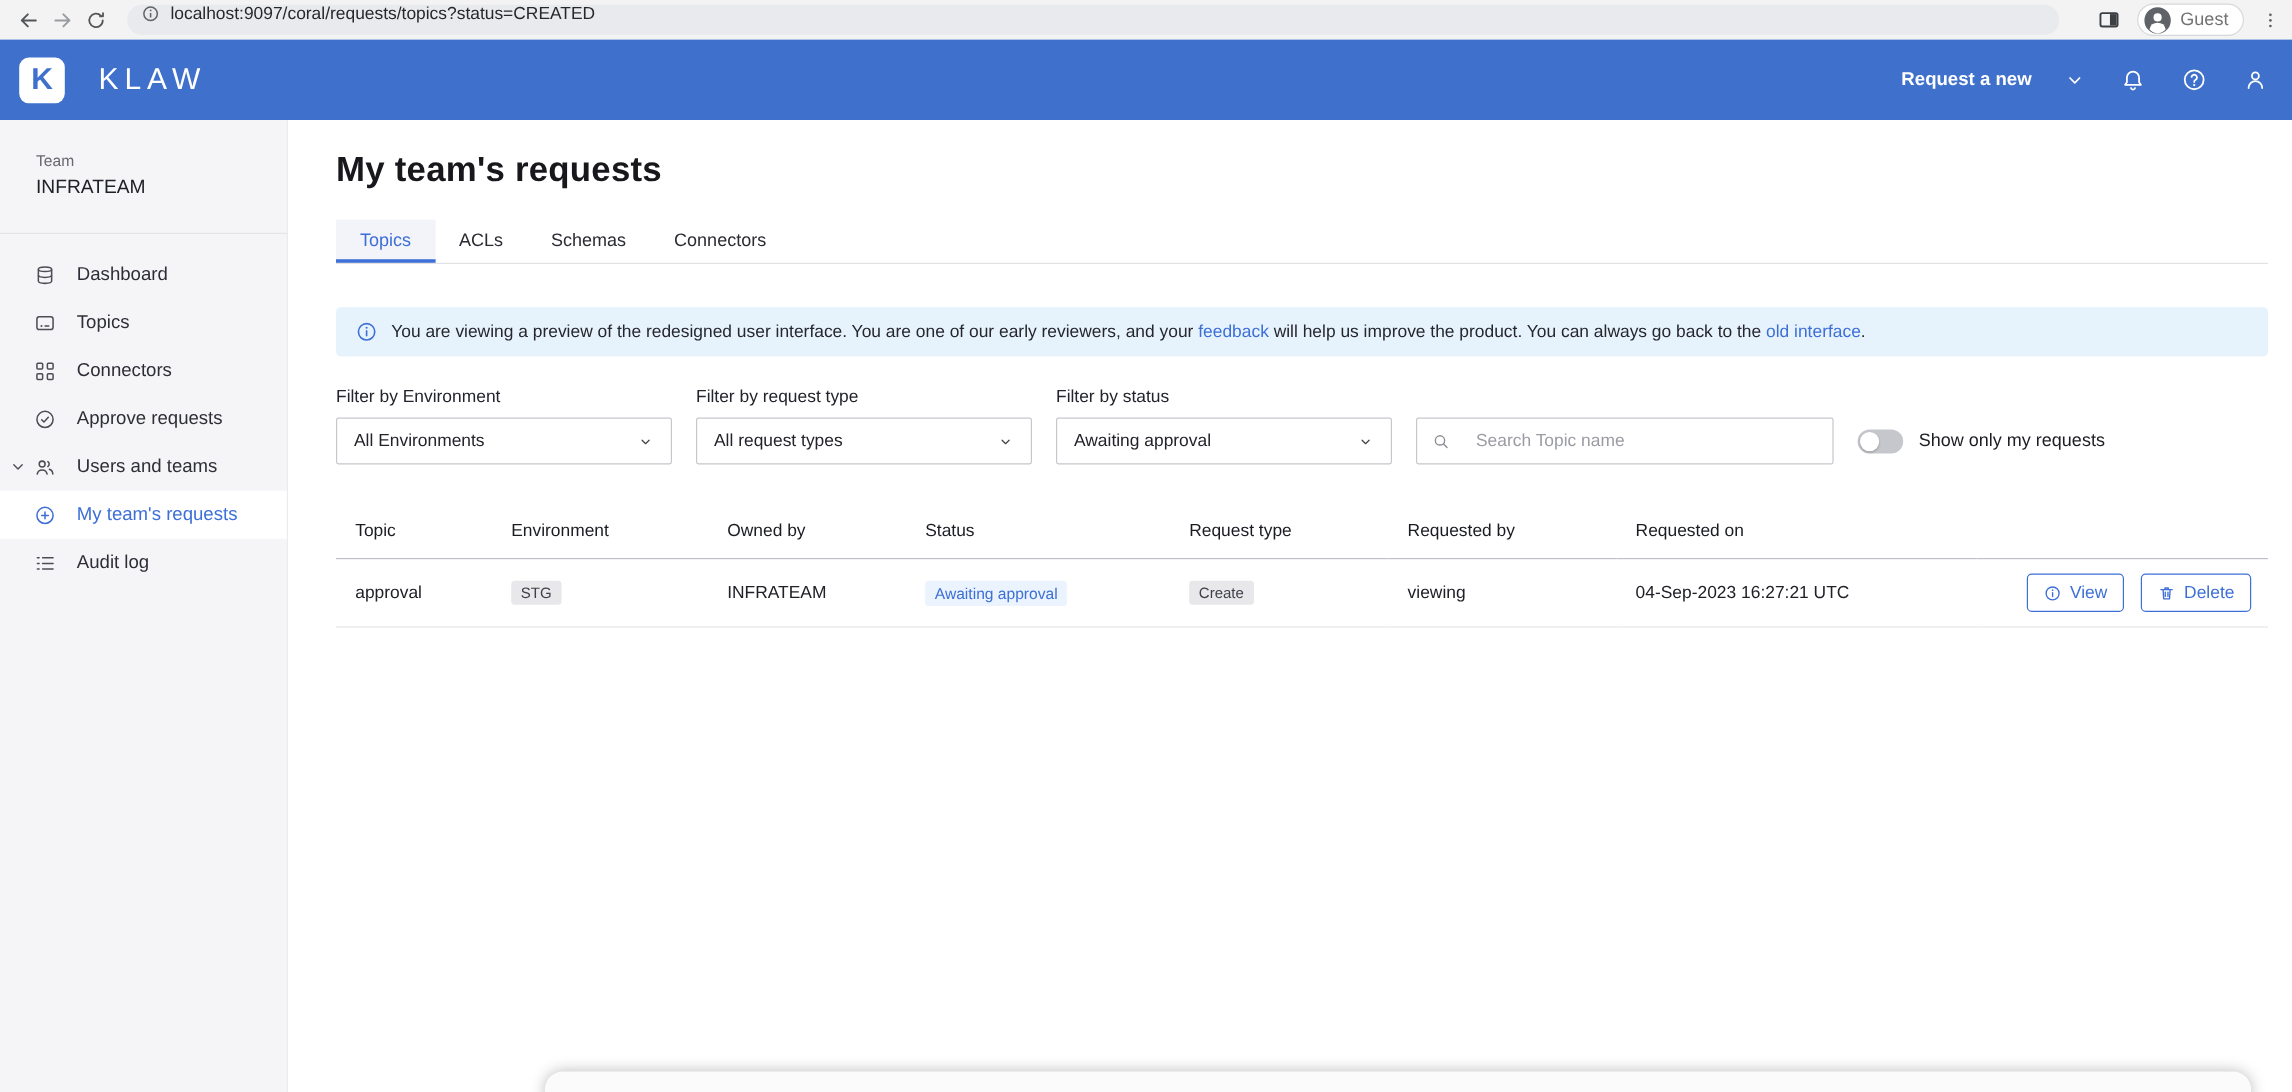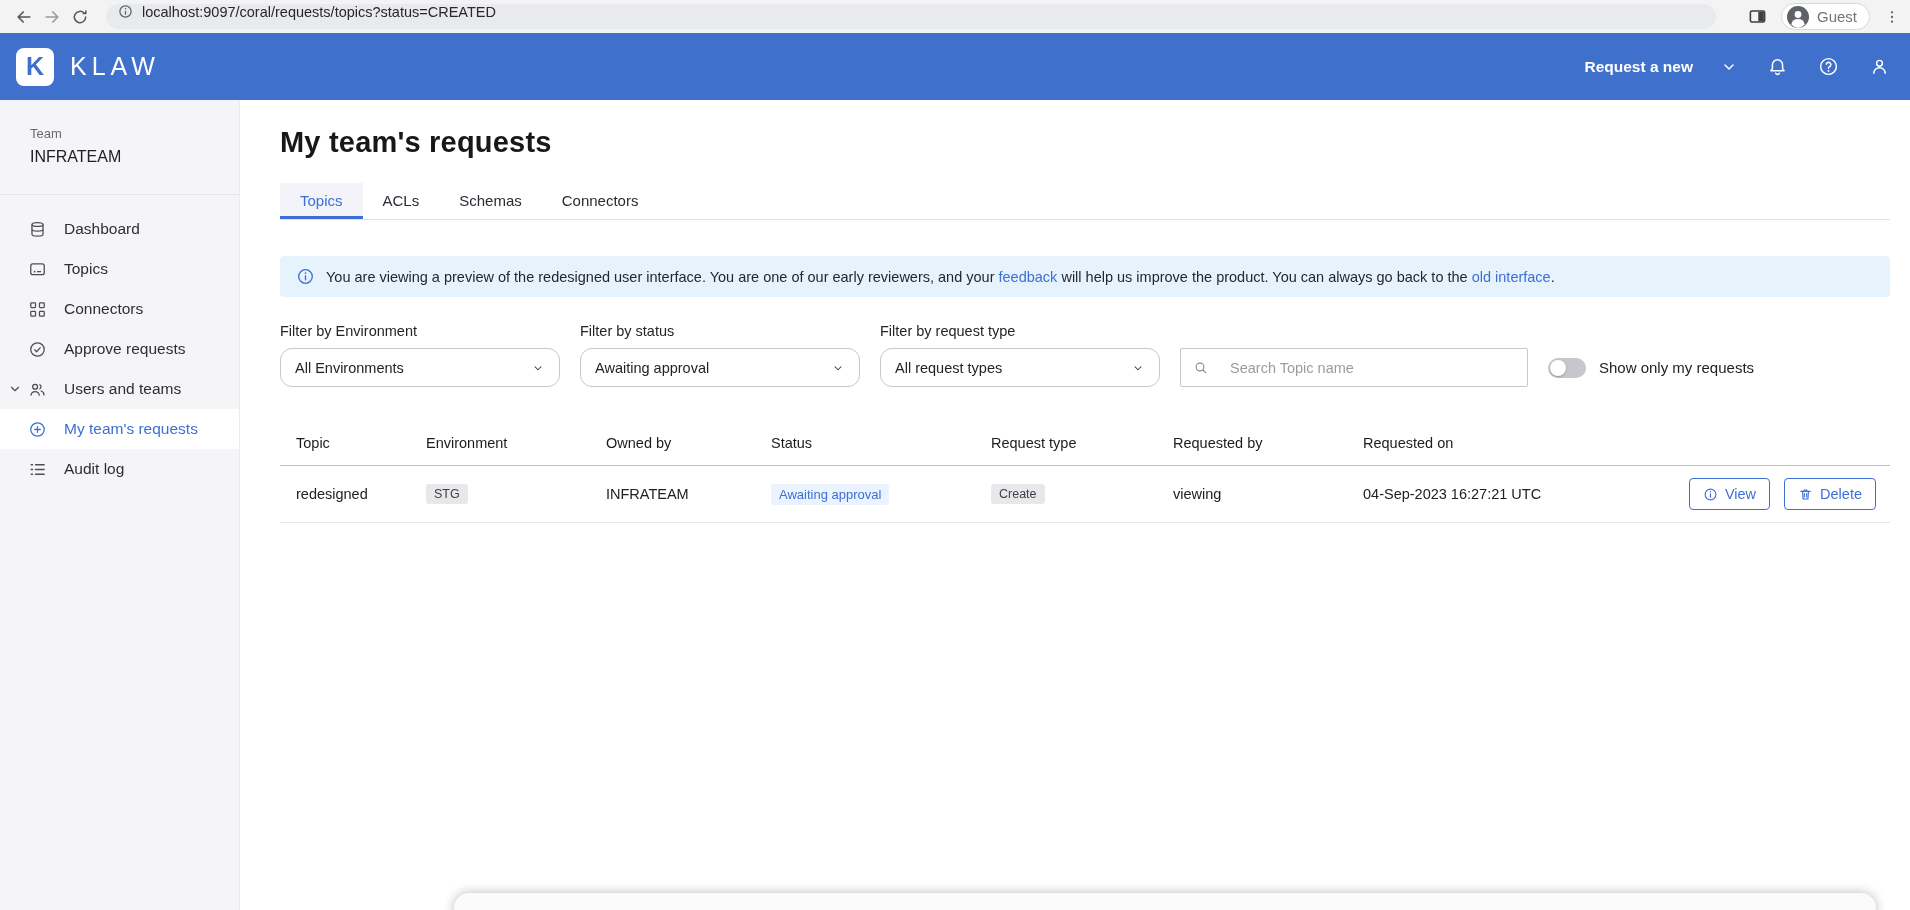--- a/index.html
+++ b/index.html
@@ -12,21 +12,21 @@
   .omnibox { margin-left:12px; flex:0 0 1610px; height:25px; background:#e9eaed; border-radius:13px; display:flex; align-items:flex-start; padding:0 12px; gap:9px; }
   .omnibox .url { font-size:14.5px; color:#27282c; white-space:nowrap; }
   .chrome-right { margin-left:auto; display:flex; align-items:center; gap:14px; }
   .profile-chip { display:flex; align-items:center; gap:7px; border:1px solid #d6d8da; background:#fff; border-radius:14px; height:27px; padding:0 12px 0 4px; cursor:pointer; }
   .profile-chip .name { font-size:15px; color:#737373; }
 
   
   .app-header { height:67px; background:#3e70cc; display:flex; align-items:center; padding:0 20px 0 16px; }
   .logo-box { width:38px; height:38px; background:#fff; border-radius:8px; display:flex; align-items:center; justify-content:center; }
   .logo-box span { color:#3e70cc; font-size:25px; font-weight:bold; }
-  .brand-text { color:#fff; font-size:25px; letter-spacing:5px; font-weight:500; margin-left:16px; }
+  .brand-text { color:#fff; font-size:25px; letter-spacing:5px; font-weight:500; margin-left:28px; }
   .header-right { margin-left:auto; display:flex; align-items:center; gap:30px; }
   .request-new { display:flex; align-items:center; gap:28px; color:#fff; font-size:15.5px; font-weight:bold; cursor:pointer; }
   .hicon { cursor:pointer; }
 
   
   .app-body { display:flex; height:810px; }
   .sidebar { width:240px; background:#f5f5f8; border-right:1px solid #ebebee; padding-top:26px; flex:none; }
   .team-block { padding:0 30px; }
   .team-label { font-size:13px; color:#68696f; }
   .team-name { font-size:16px; color:#202128; margin-top:7px; }
@@ -46,21 +46,21 @@
   .tab { padding:9px 20px 10px; font-size:15px; color:#2b2c33; cursor:pointer; }
   .tab.active { color:#3d6fd6; background:#f2f4fa; box-shadow:inset 0 -3px 0 #3d6fd6; }
 
   .banner { margin-top:36px; background:#e7f3fc; border-radius:4px; padding:11px 16px; display:flex; align-items:center; gap:11px; font-size:14.5px; color:#26272e; }
   .banner a { color:#3d6fd6; text-decoration:none; cursor:pointer; }
   .banner .bicon { color:#3d6fd6; flex:none; }
 
   .filters { margin-top:26px; display:flex; align-items:flex-end; }
   .filter-group { width:280px; margin-right:20px; }
   .filter-label { font-size:14.5px; color:#23242b; margin-bottom:9px; }
-  .select { height:39px; border:1px solid #c6c7cd; border-radius:12px; background:#fff; display:flex; align-items:center; justify-content:space-between; padding:0 14px; font-size:14.5px; color:#23242b; cursor:pointer; }
+  .select { height:39px; border:1px solid #c6c7cd; border-radius:2px; background:#fff; display:flex; align-items:center; justify-content:space-between; padding:0 14px; font-size:14.5px; color:#23242b; cursor:pointer; }
   .select .chev { color:#45464c; }
   .searchbox { width:348px; height:39px; border:1px solid #c6c7cd; border-radius:2px; background:#fff; display:flex; align-items:center; gap:21px; padding:0 12px; margin-right:20px; }
   .searchbox input { border:none; outline:none; flex:1; font-size:14.5px; font-family:inherit; color:#23242b; background:transparent; }
   .searchbox input::placeholder { color:#9b9ca3; }
   .toggle-wrap { display:flex; align-items:center; height:39px; gap:13px; }
   .toggle { width:38px; height:20px; background:#c6c7cc; border-radius:10px; position:relative; cursor:pointer; flex:none; }
   .toggle .knob { position:absolute; left:2px; top:2px; width:16px; height:16px; background:#fff; border-radius:50%; box-shadow:0 1px 2px rgba(0,0,0,.25); }
   .toggle-label { font-size:15px; color:#1d1e24; }
 
   table.req { margin-top:38px; width:1610px; border-collapse:collapse; table-layout:fixed; }
@@ -257,32 +257,32 @@
       <div class="filter-group">
         <div class="filter-label">Filter by Environment</div>
         <div class="select">
           <span>All Environments</span>
           <svg class="chev" width="14" height="14" viewBox="0 0 24 24">
               <path d="M7 10l5 5 5-5" fill="none" stroke="currentColor" stroke-width="1.8" stroke-linecap="round" stroke-linejoin="round"></path>
             </svg>
         </div>
       </div>
       <div class="filter-group">
-        <div class="filter-label">Filter by status</div>
+        <div class="filter-label">Filter by request type</div>
         <div class="select">
-          <span>Awaiting approval</span>
+          <span>All request types</span>
           <svg class="chev" width="14" height="14" viewBox="0 0 24 24">
               <path d="M7 10l5 5 5-5" fill="none" stroke="currentColor" stroke-width="1.8" stroke-linecap="round" stroke-linejoin="round"></path>
             </svg>
         </div>
       </div>
       <div class="filter-group">
-        <div class="filter-label">Filter by request type</div>
+        <div class="filter-label">Filter by status</div>
         <div class="select">
-          <span>All request types</span>
+          <span>Awaiting approval</span>
           <svg class="chev" width="14" height="14" viewBox="0 0 24 24">
               <path d="M7 10l5 5 5-5" fill="none" stroke="currentColor" stroke-width="1.8" stroke-linecap="round" stroke-linejoin="round"></path>
             </svg>
         </div>
       </div>
       <div class="searchbox">
         <svg width="16" height="16" viewBox="0 0 24 24">
             <circle cx="10.5" cy="10.5" r="5.8" fill="none" stroke="#8d8e95" stroke-width="1.7"></circle>
             <path d="M15 15l4.3 4.3" stroke="#8d8e95" stroke-width="1.7" stroke-linecap="round"></path>
           </svg>
@@ -314,21 +314,21 @@
           <th>Owned by</th>
           <th>Status</th>
           <th>Request type</th>
           <th>Requested by</th>
           <th>Requested on</th>
           <th></th>
         </tr>
       </thead>
       <tbody>
         <tr>
-          <td>redesigned</td>
+          <td>approval</td>
           <td><span class="chip">STG</span></td>
           <td>INFRATEAM</td>
           <td><span class="status-chip">Awaiting approval</span></td>
           <td><span class="chip">Create</span></td>
           <td>viewing</td>
           <td>04-Sep-2023 16:27:21 UTC</td>
           <td class="actions-cell">
             <button class="btn">
               <svg width="15" height="15" viewBox="0 0 24 24">
                   <circle cx="12" cy="12" r="8.6" fill="none" stroke="currentColor" stroke-width="1.8"></circle>

